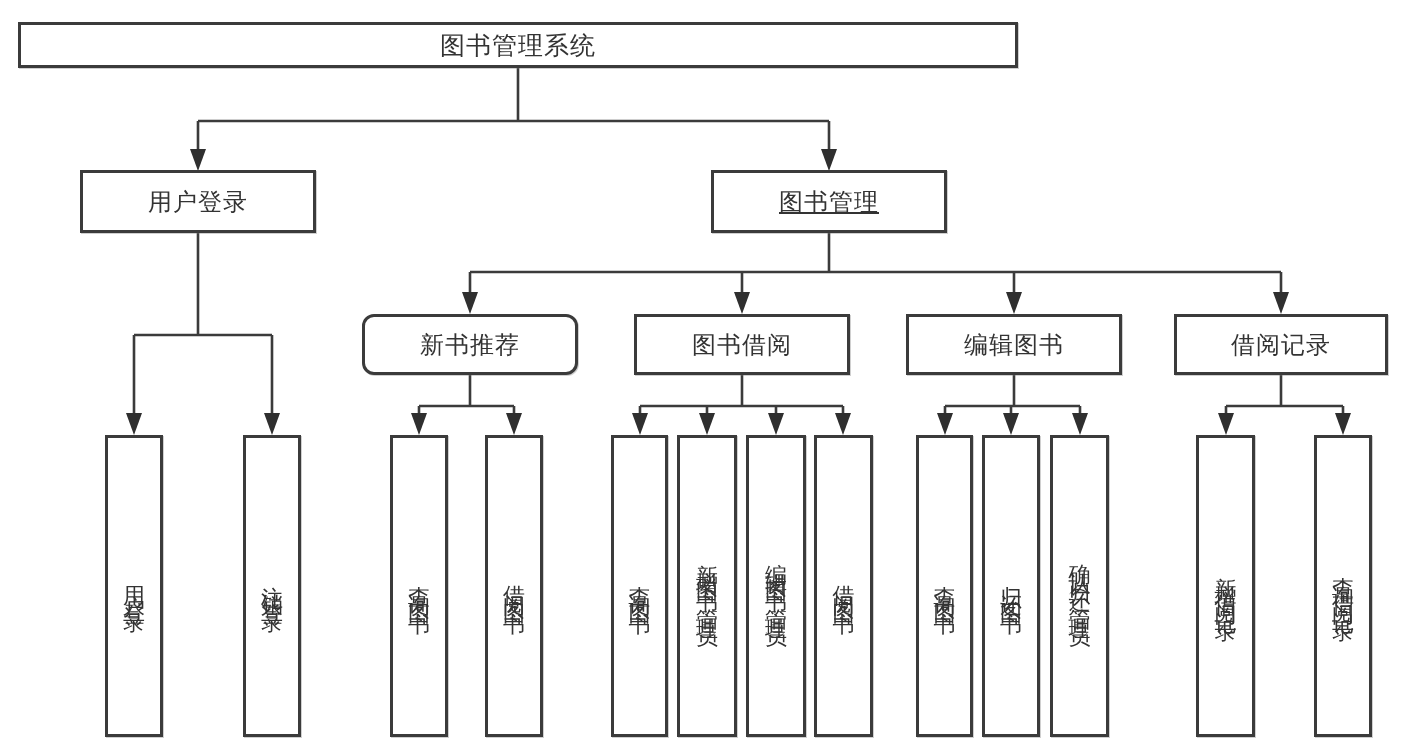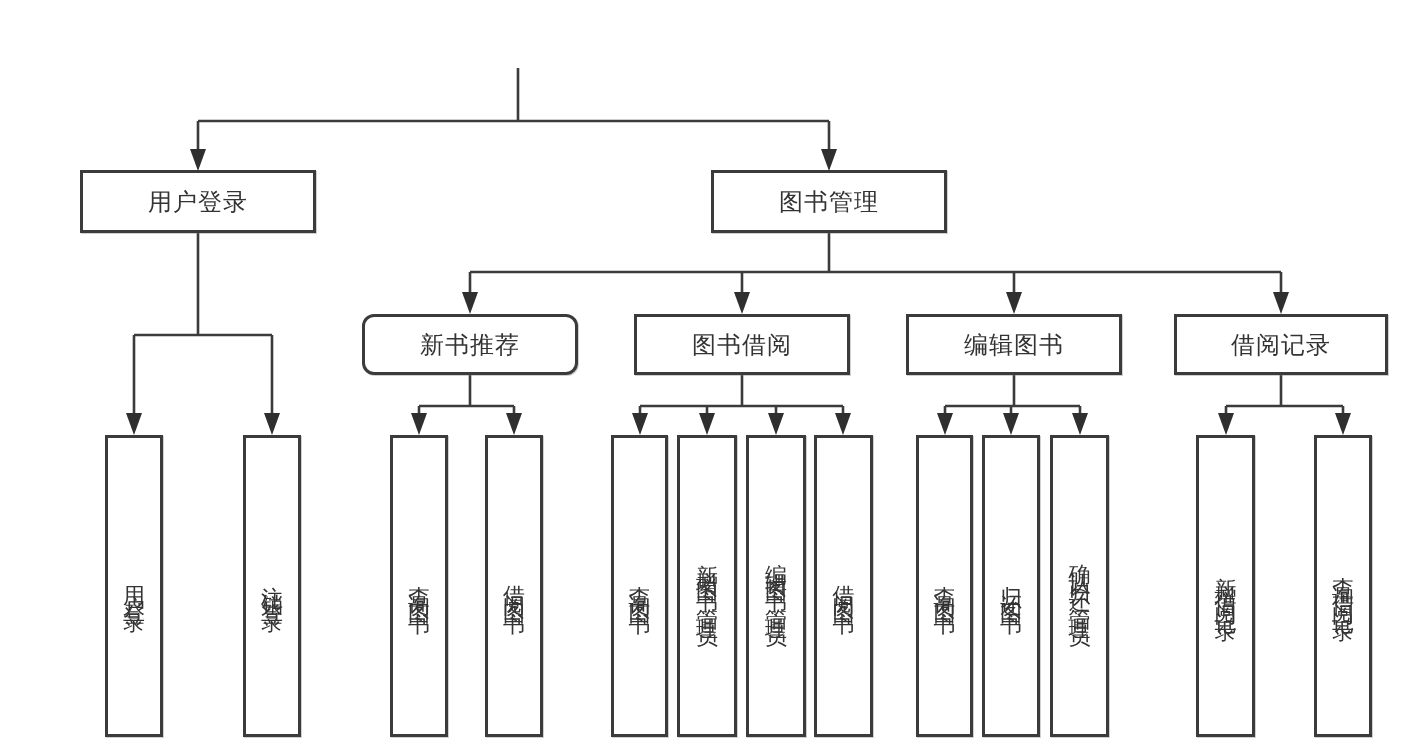--- a/index.html
+++ b/index.html
@@ -111,23 +111,24 @@
 
     <g stroke="#3b3b3b" stroke-width="2.6" fill="none">
       <path d="M1281 375 V406 M1226 406 H1343 M1226 406 V416 M1343 406 V416"></path>
     </g>
     <g fill="#2f2f2f" stroke="none">
       <polygon points="1218,413 1234,413 1226,435"></polygon>
       <polygon points="1335,413 1351,413 1343,435"></polygon>
     </g>
   </svg>
 
+  <div class="node h-node root-node" style="left:18px; top:22px; width:1000px; height:46px;">图书管理系统</div>
 
   <div class="node h-node" style="left:80px; top:170px; width:236px; height:63px;">用户登录</div>
-  <div class="node h-node" style="left:711px; top:170px; width:236px; height:63px;">图书管理</div>
+  <div class="node h-node" style="left:711px; top:170px; width:236px; height:63px;text-decoration:underline;">图书管理</div>
 
   <div class="node h-node" style="left:362px; top:314px; width:216px; height:61px;border-radius:12px;">新书推荐</div>
   <div class="node h-node" style="left:634px; top:314px; width:216px; height:61px;">图书借阅</div>
   <div class="node h-node" style="left:906px; top:314px; width:216px; height:61px;">编辑图书</div>
   <div class="node h-node" style="left:1174px; top:314px; width:214px; height:61px;">借阅记录</div>
 
   <div class="node v-node" style="left:105px; top:435px; width:58px; height:302px;">用户登录</div>
   <div class="node v-node" style="left:243px; top:435px; width:58px; height:302px;">注销登录</div>
 
   <div class="node v-node" style="left:390px; top:435px; width:58px; height:302px;">查询图书</div>

